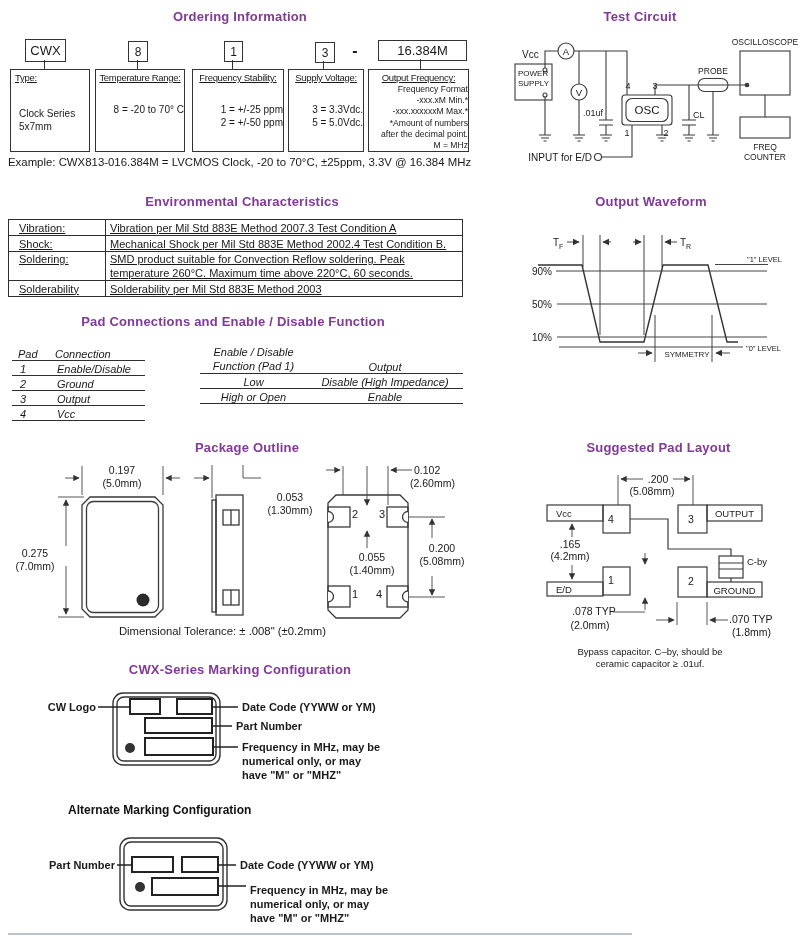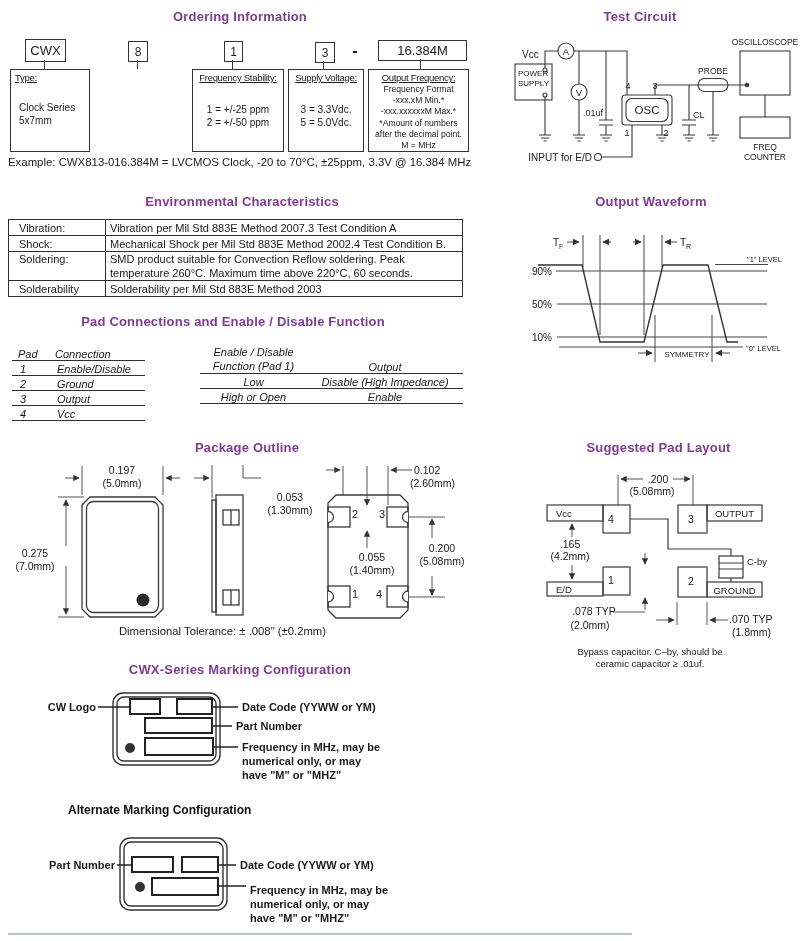--- a/index.html
+++ b/index.html
@@ -8,25 +8,25 @@
   .abs{position:absolute;}
   .sec-title{position:absolute;font-weight:bold;font-size:13px;color:var(--accent,#813a96);
              text-align:center;letter-spacing:.2px;}
   .blk-title{position:absolute;font-weight:bold;font-size:12px;color:#111;}
   .vbox{position:absolute;border:1.4px solid #333;display:flex;align-items:center;
         justify-content:center;background:#fff;}
   .conn{position:absolute;width:1.4px;background:#333;}
   .fbox{position:absolute;border:1.5px solid #333;font-size:10px;background:#fff;}
   .flabel{text-decoration:underline;text-align:center;padding-top:2px;font-size:9.5px;
           letter-spacing:-.3px;white-space:nowrap;}
-  .flines{text-align:center;margin-top:16px;line-height:13px;}
+  .flines{text-align:right;margin-top:16px;line-height:13px;}
   .fbox.type .flabel{text-align:left;padding-left:4px;}
-  .fbox.type .flines{text-align:left;padding-left:8px;margin-top:18px;}
+  .fbox.type .flines{text-align:left;padding-left:8px;margin-top:24px;}
   .fbox.outfreq .flines{margin-top:1px;font-size:8.6px;line-height:11.2px;}
-  .env{position:absolute;border-collapse:collapse;table-layout:fixed;}
+  .env{position:absolute;border-collapse:collapse;table-layout:fixed;text-decoration:underline;}
   .env td{border:1.2px solid #2e2e2e;font-size:11px;line-height:14px;padding:0 4px;height:15px;}
   .env td.el{width:82px;text-align:left;padding-left:10px;}
   .env td.ev{text-align:left;}
   .ptable{position:absolute;font-size:11px;}
   .prow{display:flex;align-items:flex-end;border-bottom:1.2px solid #2e2e2e;font-style:italic;}
   svg{position:absolute;overflow:visible;}
   svg text{font-family:"Liberation Sans",sans-serif;fill:#191919;}
   .dim{font-size:10.5px;}
   .divider{position:absolute;height:2px;background:#bac4ce;}
 </style>
@@ -48,20 +48,26 @@
   <div class="conn" style="left:137px;top:60px;height:9px"></div>
   <div class="conn" style="left:232px;top:60px;height:9px"></div>
   <div class="conn" style="left:323px;top:61px;height:8px"></div>
   <div class="conn" style="left:420px;top:59px;height:10px"></div>
 
   <div class="fbox type" style="left:10px;top:69px;width:78px;height:81px">
     <div class="flabel">Type:</div>
     <div class="flines">
       <div>Clock Series</div>
       <div>5x7mm</div>
+    </div>
+  </div>
+  <div class="fbox" style="left:95px;top:69px;width:88px;height:81px">
+    <div class="flabel">Temperature Range:</div>
+    <div class="flines" style="margin-top:20px">
+      <div>8 = -20 to 70° C</div>
     </div>
   </div>
   <div class="fbox" style="left:192px;top:69px;width:90px;height:81px">
     <div class="flabel">Frequency Stability:</div>
     <div class="flines" style="margin-top:20px">
       <div>1 = +/-25 ppm</div>
       <div>2 = +/-50 ppm</div>
     </div>
   </div>
   <div class="fbox" style="left:288px;top:69px;width:74px;height:81px">

